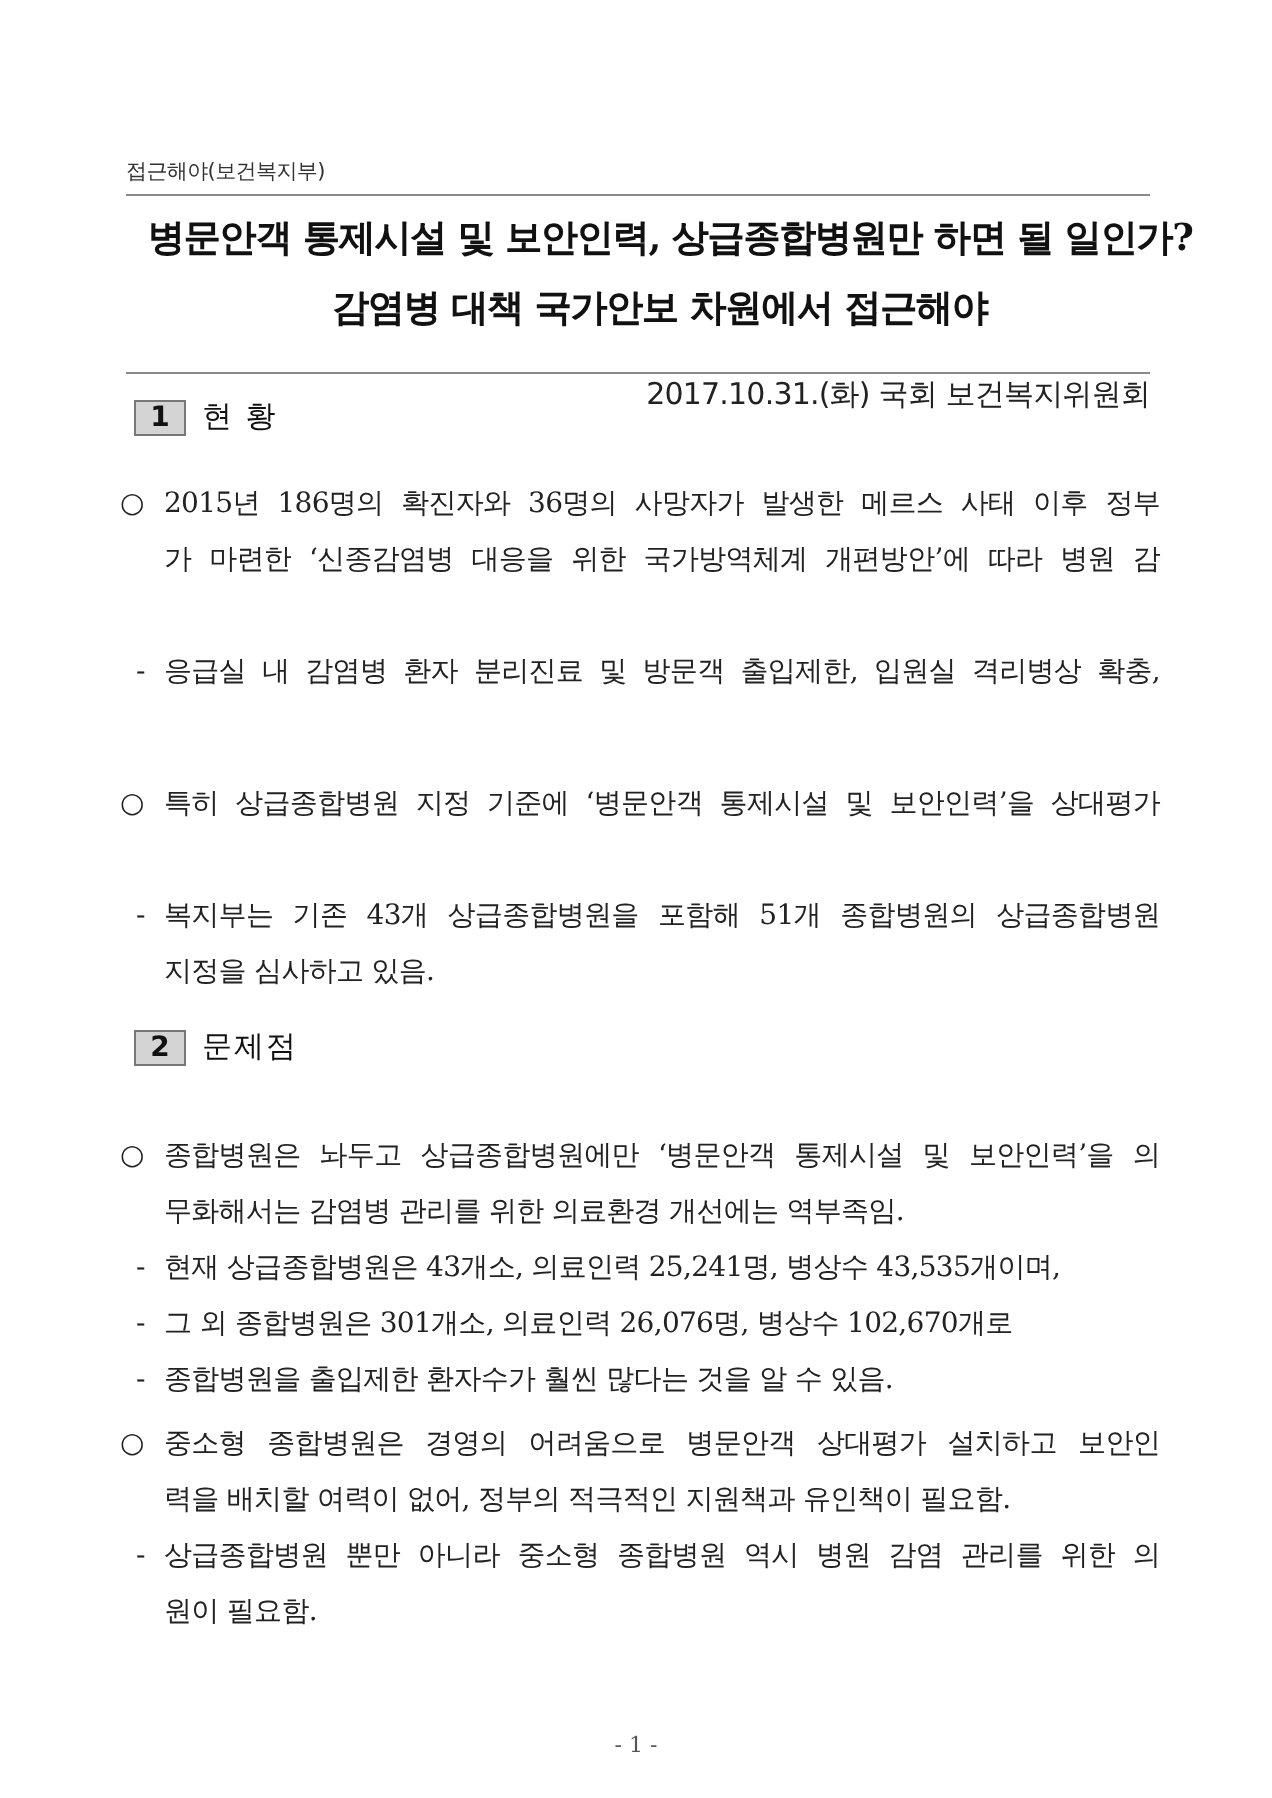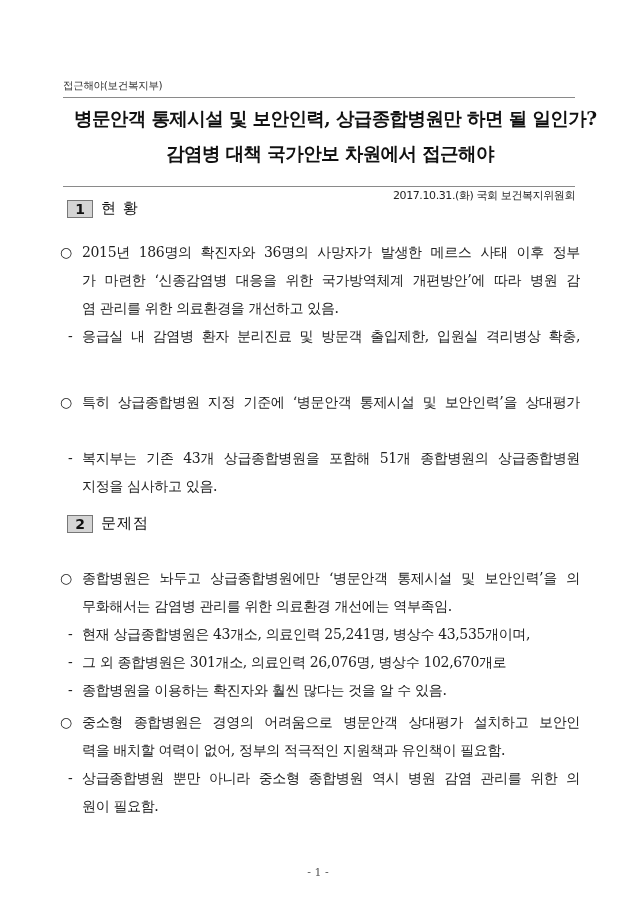--- a/index.html
+++ b/index.html
@@ -5,21 +5,21 @@
   html, body { margin: 0; padding: 0; background: #ffffff; }
   body { width: 636px; height: 899px; position: relative; overflow: hidden;
          font-family: "DejaVu Serif", "Liberation Serif", serif; color: #1a1a1a; }
   .abs { position: absolute; }
   .header-label { left: 63px; top: 79px; font-family: "DejaVu Sans", "Liberation Sans", sans-serif;
                   font-size: 10.5px; color: #333; letter-spacing: -0.3px; }
   .rule { left: 63px; width: 512px; height: 1px; background: #8a8a8a; }
   .title { left: 63px; width: 512px; text-align: center; font-family: "DejaVu Serif", "Liberation Serif", serif;
            font-weight: bold; font-size: 18.5px; color: #111; letter-spacing: -0.6px; white-space: nowrap; margin-left: 11px; }
   .date-line { right: 61px; top: 188px; font-family: "DejaVu Sans", "Liberation Sans", sans-serif;
-               font-size: 11px; color: #222; letter-spacing: -0.4px; }
+               font-size: 15px; color: #222; letter-spacing: -0.4px; }
   .section-head { left: 67px; display: flex; align-items: center; gap: 8px; }
   .section-num { width: 26px; height: 18px; background: #d4d4d4; border: 1px solid #777;
                  box-sizing: border-box; text-align: center; font-family: "DejaVu Sans", "Liberation Sans", sans-serif;
                  font-size: 14px; line-height: 17px; font-weight: bold; color: #111; }
   .section-title { font-family: "DejaVu Sans", "Liberation Sans", sans-serif; font-weight: normal;
                    font-size: 15px; color: #111; letter-spacing: 1px; }
   .line { font-size: 14px; line-height: 28px; white-space: nowrap; letter-spacing: -0.35px; color: #222; }
   .bullet-block { left: 60px; width: 520px; }
   .row { display: flex; }
   .mark { width: 22px; flex: none; }
@@ -42,21 +42,20 @@
   <div class="section-num">1</div>
   <div class="section-title">현 황</div>
 </div>
 
 <div class="abs bullet-block" style="top:238px;">
   <div class="row line">
       <span class="mark">○</span>
       <span class="justify">2015년 186명의 확진자와 36명의 사망자가 발생한 메르스 사태 이후 정부</span>
     </div>
   <div class="line indent"><span class="justify" style="display:inline-block">가 마련한 ‘신종감염병 대응을 위한 국가방역체계 개편방안’에 따라 병원 감</span></div>
-  <div class="line indent">염 관리를 위한 의료환경을 개선하고 있음.</div>
 </div>
 <div class="abs bullet-block" style="top:322px;">
   <div class="row line">
       <span class="mark-dash">-</span>
       <span class="justify">응급실 내 감염병 환자 분리진료 및 방문객 출입제한, 입원실 격리병상 확충,</span>
     </div>
 </div>
 
 <div class="abs bullet-block" style="top:388px;">
   <div class="row line">
@@ -92,21 +91,21 @@
 </div>
 <div class="abs bullet-block" style="top:648px;">
   <div class="row line">
       <span class="mark-dash">-</span>
       <span>그 외 종합병원은 301개소, 의료인력 26,076명, 병상수 102,670개로</span>
     </div>
 </div>
 <div class="abs bullet-block" style="top:676px;">
   <div class="row line">
       <span class="mark-dash">-</span>
-      <span>종합병원을 이용하는 확진자와 훨씬 많다는 것을 알 수 있음.</span>
+      <span>종합병원을 출입제한 환자수가 훨씬 많다는 것을 알 수 있음.</span>
     </div>
 </div>
 
 <div class="abs bullet-block" style="top:708px;">
   <div class="row line">
       <span class="mark">○</span>
       <span class="justify">중소형 종합병원은 경영의 어려움으로 병문안객 상대평가 설치하고 보안인</span>
     </div>
   <div class="line indent">력을 배치할 여력이 없어, 정부의 적극적인 지원책과 유인책이 필요함.</div>
 </div>

